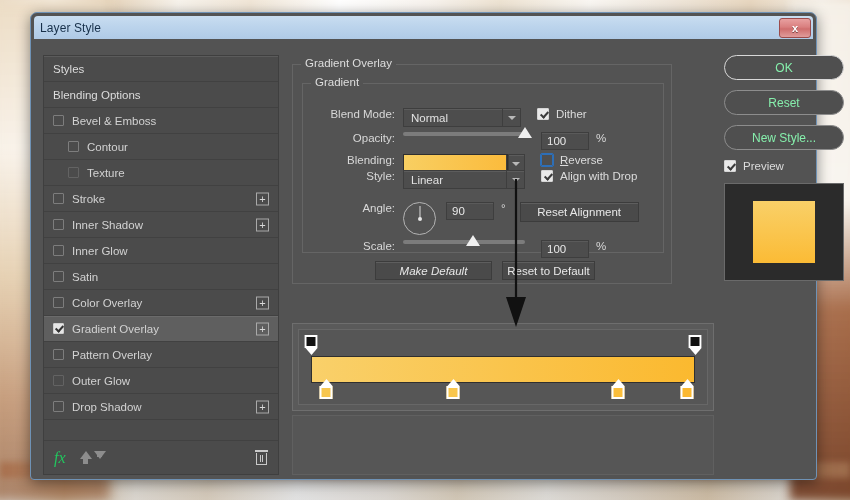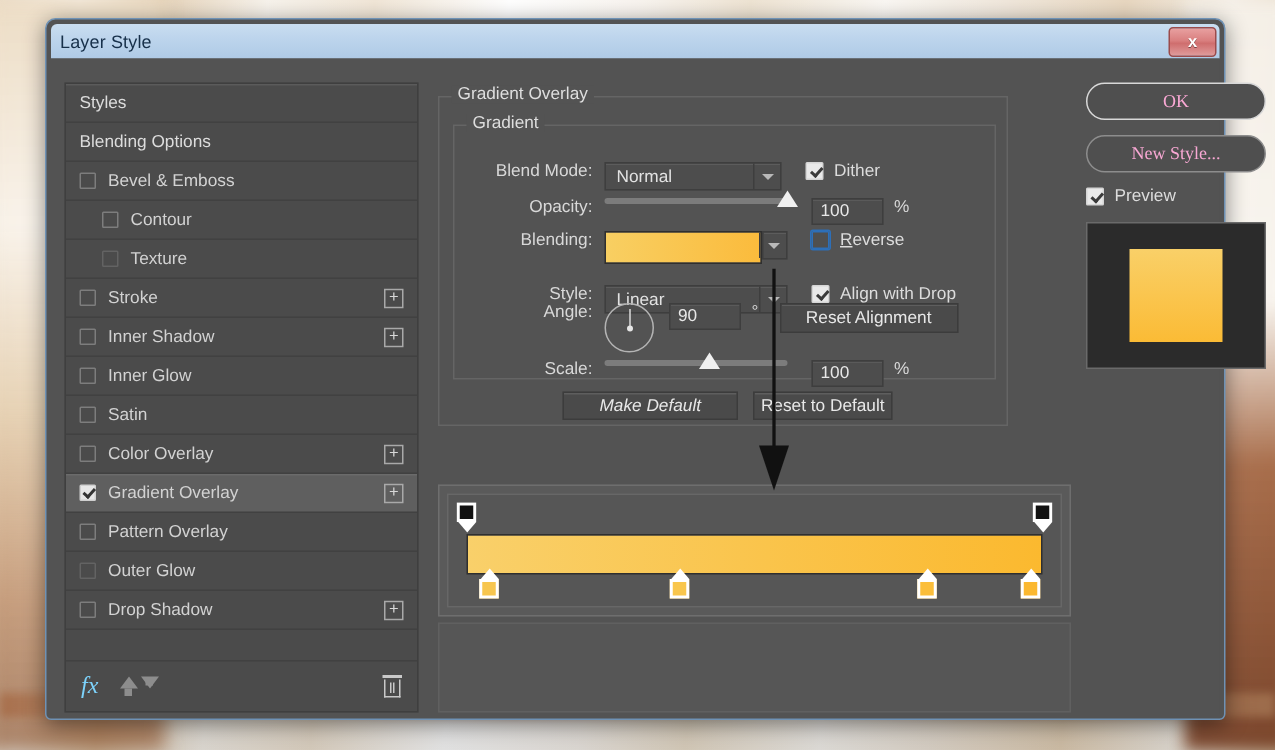--- a/index.html
+++ b/index.html
@@ -188,21 +188,21 @@
     border-top: 1px solid #414141;
     display: flex;
     align-items: center;
     padding: 0 10px;
     gap: 14px;
   }
   #styles-footer .fx {
     font-family: "Liberation Serif", serif;
     font-style: italic;
     font-size: 16px;
-    color: #7dd3fc;
+    color: #22c55e;
     cursor: pointer;
   }
   .arrow-btn {
     width: 0; height: 0; cursor: pointer;
     position: relative;
   }
   .arrow-up::before, .arrow-down::before {
     content: "";
     position: absolute;
     left: 0; top: -7px;
@@ -494,29 +494,28 @@
   #right {
     position: absolute;
     left: 690px; top: 16px;
     width: 120px;
   }
   .rbtn {
     width: 120px; height: 25px;
     border-radius: 13px;
     border: 1px solid #8d8d8d;
     background: #4f4f4f;
-    color: #f9a8d4;
+    color: #86efac;
     font-size: 12px;
     display: flex;
     align-items: center;
     justify-content: center;
     margin-bottom: 10px;
     cursor: pointer;
     box-sizing: border-box;
-    font-family: Liberation Serif, serif;
   }
   .rbtn.primary { border-color: #d8d8d8; }
   #preview-row {
     display: flex;
     align-items: center;
     justify-content: flex-start;
     margin-top: 2px;
   }
   #preview-box {
     margin-top: 11px;
@@ -672,21 +671,21 @@
               <span class="chev">
                   <span class="chev-glyph"></span>
                 </span>
             </div>
             <div class="check" style="margin-left:16px;">
               <span class="box focus"></span>
               <span><span class="u">R</span><span>everse</span></span>
             </div>
           </div>
 
-          <div class="field-row" style="top:106px;">
+          <div class="field-row" style="top:86px;">
             <span class="lbl" style="width:92px;">Style:</span>
             <div class="select" style="margin-left:8px;width:122px;">
               <span>Linear</span>
               <span class="chev">
                   <span class="chev-glyph"></span>
                 </span>
             </div>
             <div class="check" style="margin-left:16px;">
               <span class="box on"></span>
               <span>Align with Drop</span>
@@ -748,20 +747,21 @@
             <div class="tip"></div>
             <div class="sq" style="background: rgb(251, 184, 47);"></div>
           </div>
         </div>
     </div>
 
     <div id="lower-panel"></div>
 
     <div id="right">
       <div class="rbtn primary">OK</div>
+      <div class="rbtn">Reset</div>
       <div class="rbtn">New Style...</div>
       <div id="preview-row">
         <div class="check">
           <span class="box on"></span>
           <span>Preview</span>
         </div>
       </div>
       <div id="preview-box" style="background: rgb(43, 43, 43);">
         <div id="preview-swatch" style="background: linear-gradient(rgb(249, 208, 104), rgb(251, 187, 53));"></div>
       </div>

